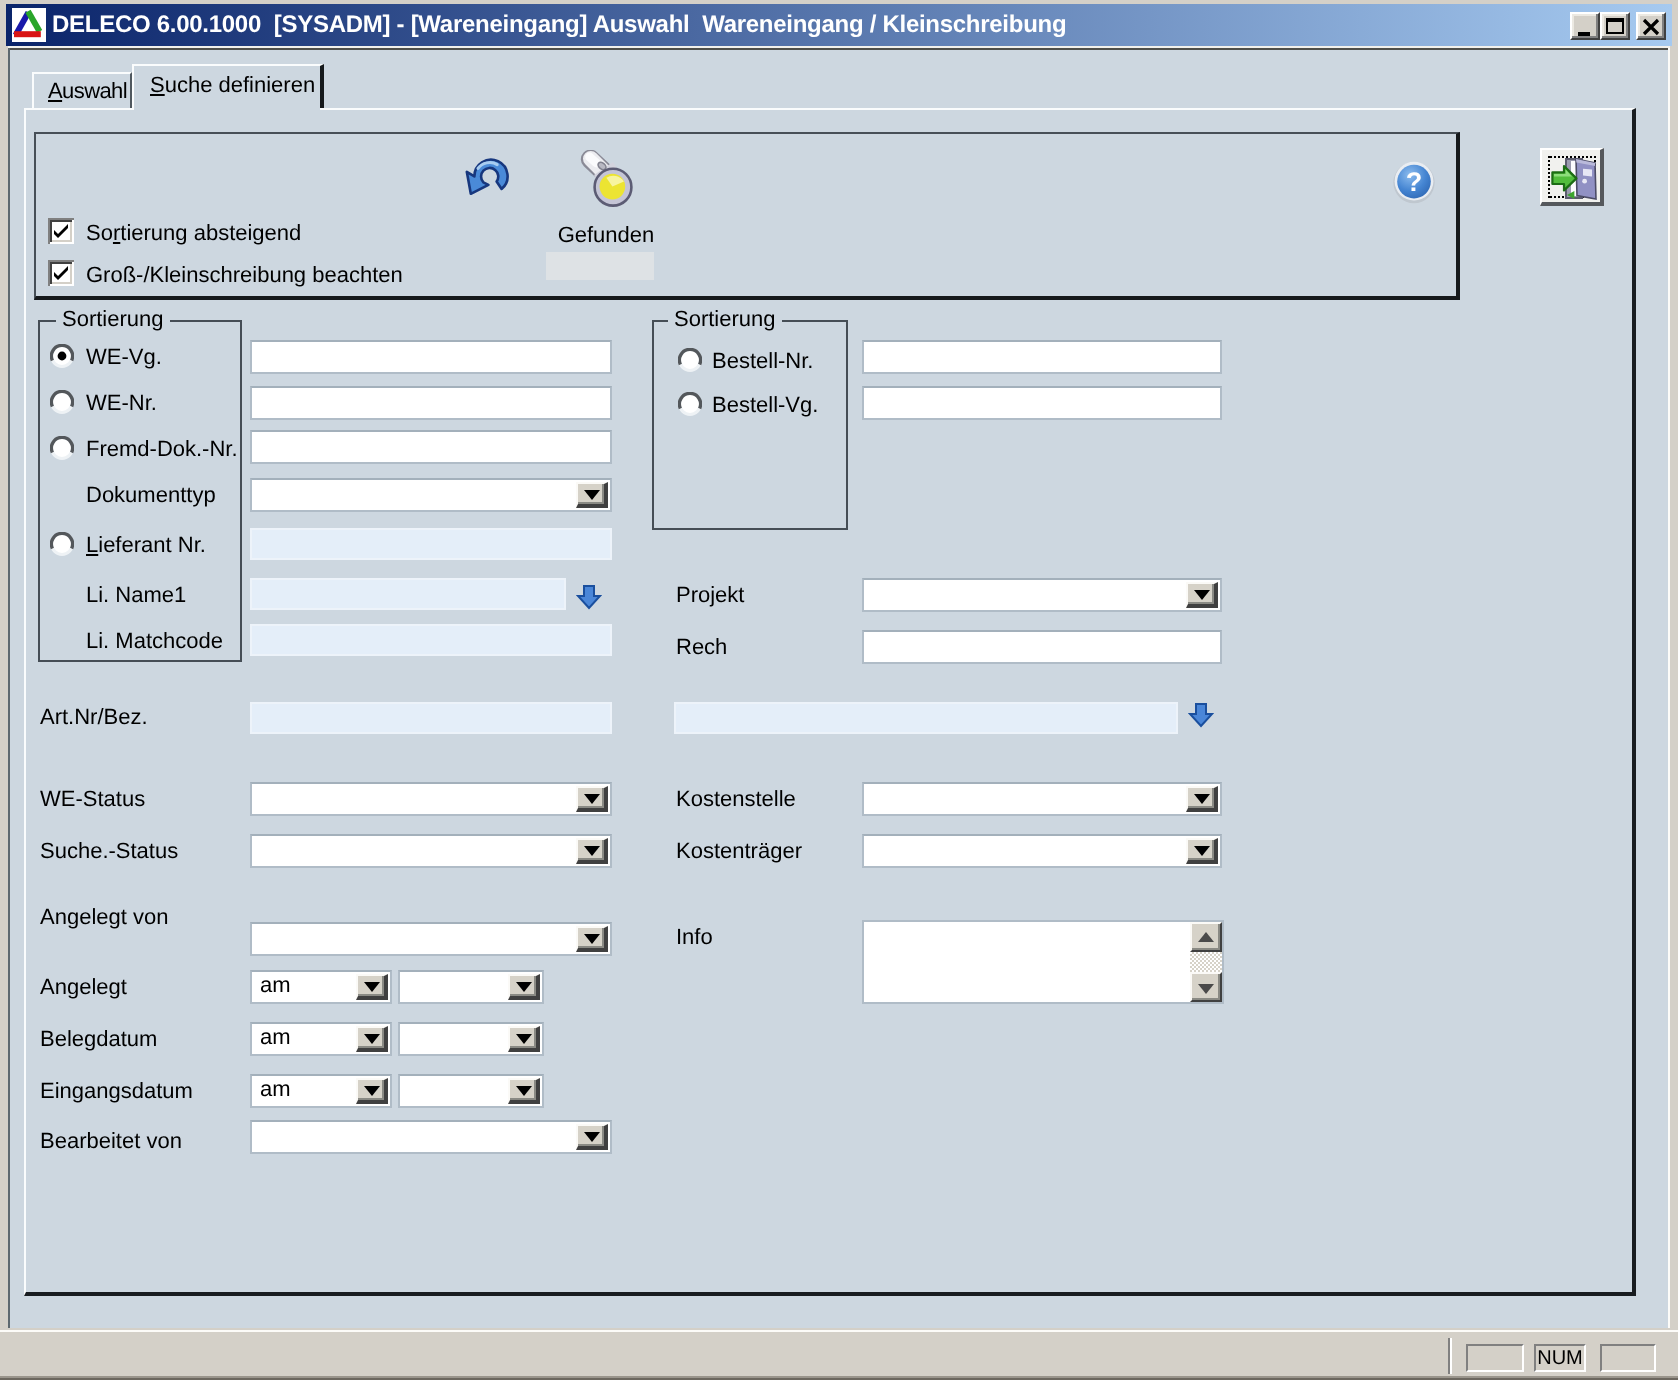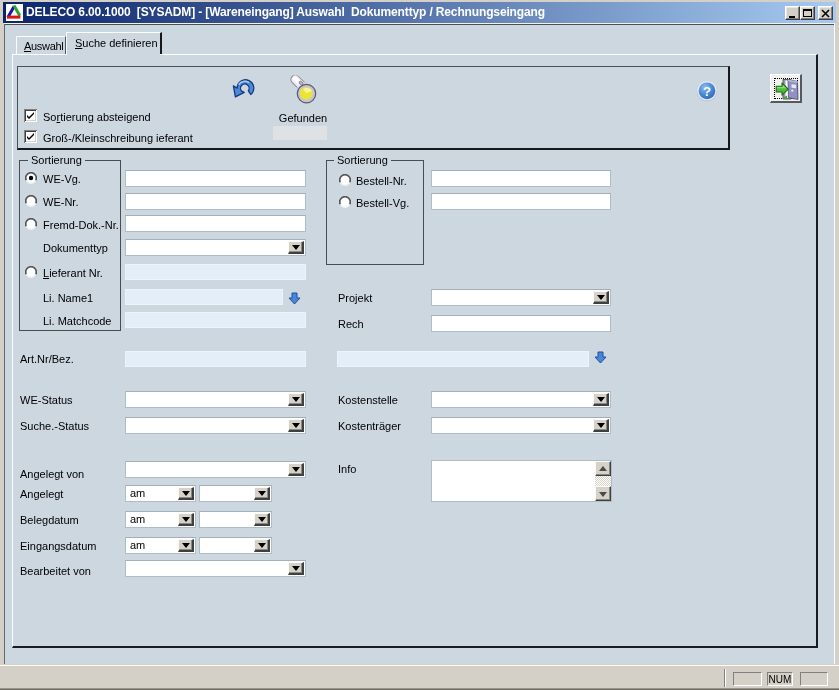--- a/index.html
+++ b/index.html
@@ -31,21 +31,21 @@
 .spanel{position:absolute;top:672px;height:14px;border:1px solid;border-color:#808080 #fff #fff #808080;font-size:10px;line-height:13px;text-align:center}
 </style></head><body>
 
 <div class="abs" id="titlebar"></div>
 <div class="abs" style="left:6px;top:4px;width:17px;height:17px;background:#fff">
 <svg width="17" height="17" viewBox="0 0 17 17">
 <line x1="1.8" y1="13.6" x2="8.2" y2="2.2" stroke="#1818aa" stroke-width="3"></line>
 <line x1="8" y1="1.6" x2="13.8" y2="11.8" stroke="#2aa52a" stroke-width="3"></line>
 <rect x="1" y="11.6" width="13.4" height="3" fill="#d91414"></rect>
 </svg></div>
-<div class="abs" id="titletext">DELECO 6.00.1000  [SYSADM] - [Wareneingang] Auswahl  Dokumenttyp / Rechnungseingang</div>
+<div class="abs" id="titletext">DELECO 6.00.1000  [SYSADM] - [Wareneingang] Auswahl  Wareneingang / Kleinschreibung</div>
 <div class="abs wbtn" style="left:785px;top:6px">
     <div class="abs" style="left:3px;top:9px;width:6px;height:2px;background:#000"></div>
   </div>
 <div class="abs wbtn" style="left:800px;top:6px">
     <div class="abs" style="left:2px;top:2px;width:9px;height:8px;border:1px solid #000;border-top-width:2px"></div>
   </div>
 <div class="abs wbtn" style="left:818px;top:6px">
     <svg class="abs" style="left:2px;top:2px" width="9" height="9" viewBox="0 0 9 9">
       <path d="M1 1 L8 8 M8 1 L1 8" stroke="#000" stroke-width="1.6"></path>
     </svg>
@@ -76,21 +76,21 @@
 </svg>
 <div class="abs lbl" style="left:43px;top:111px">So<u>r</u>tierung absteigend</div>
 <svg class="abs" style="left:24px;top:130px" width="13" height="13" viewBox="0 0 13 13">
 <rect x="0" y="0" width="13" height="13" fill="#808080"></rect>
     <rect x="1" y="1" width="12" height="12" fill="#fff"></rect>
 <rect x="1" y="1" width="11" height="11" fill="#404040"></rect>
     <rect x="2" y="2" width="10" height="10" fill="#d4d0c8"></rect>
 <rect x="2" y="2" width="9" height="9" fill="#fff"></rect>
 <path d="M3 6 L5 8 L10 3 L10 5 L5 10 L3 8 Z" fill="#000"></path>
 </svg>
-<div class="abs lbl" style="left:43px;top:132px">Groß-/Kleinschreibung ieferant</div>
+<div class="abs lbl" style="left:43px;top:132px">Groß-/Kleinschreibung beachten</div>
 
 <svg class="abs" style="left:232px;top:76px" width="24" height="24" viewBox="0 0 24 24">
 <path d="M18.8 18.5 A8.3 8.3 0 1 0 5.2 12.2 L1.4 9.9 L3.4 20.9 L12.2 16.4 L9.7 15.2 A4.3 4.3 0 1 1 16.3 14.8 Z" fill="#4a8ad8" stroke="#17377e" stroke-width="1.3" stroke-linejoin="round"></path>
 <path d="M7 8.2 C9 5.3 13.5 4.4 16.6 6.3" fill="none" stroke="#a8ccf0" stroke-width="1.5" stroke-linecap="round"></path>
 </svg>
 
 <svg class="abs" style="left:289px;top:75px" width="30" height="29" viewBox="0 0 30 29">
 <line x1="6.2" y1="4.6" x2="12.5" y2="10.5" stroke="#8a8a96" stroke-width="9.6" stroke-linecap="round"></line>
 <line x1="6.4" y1="4.4" x2="12.5" y2="10.5" stroke="#ececf0" stroke-width="7.8" stroke-linecap="round"></line>
 <line x1="5.8" y1="3.5" x2="9.2" y2="6.5" stroke="#fbfbfd" stroke-width="4.4" stroke-linecap="round"></line>
@@ -225,21 +225,21 @@
       <div class="tri"></div>
     </div>
   </div>
 <div class="abs lbl" style="left:338px;top:420px">Kostenträger</div>
 <div class="abs combo" style="left:431px;top:417px;width:180px;height:17px">
     <div class="cbtn">
       <div class="tri"></div>
     </div>
   </div>
 
-<div class="abs lbl" style="left:20px;top:468px">Angelegt von</div>
+<div class="abs lbl" style="left:20px;top:453px">Angelegt von</div>
 <div class="abs combo" style="left:125px;top:461px;width:181px;height:17px">
     <div class="cbtn">
       <div class="tri"></div>
     </div>
   </div>
 <div class="abs lbl" style="left:338px;top:463px">Info</div>
 
 <div class="abs lbl" style="left:20px;top:488px">Angelegt</div>
 <div class="abs combo" style="left:125px;top:485px;width:71px;height:17px">
     <span style="position:absolute;left:4px;top:1px">am</span>

